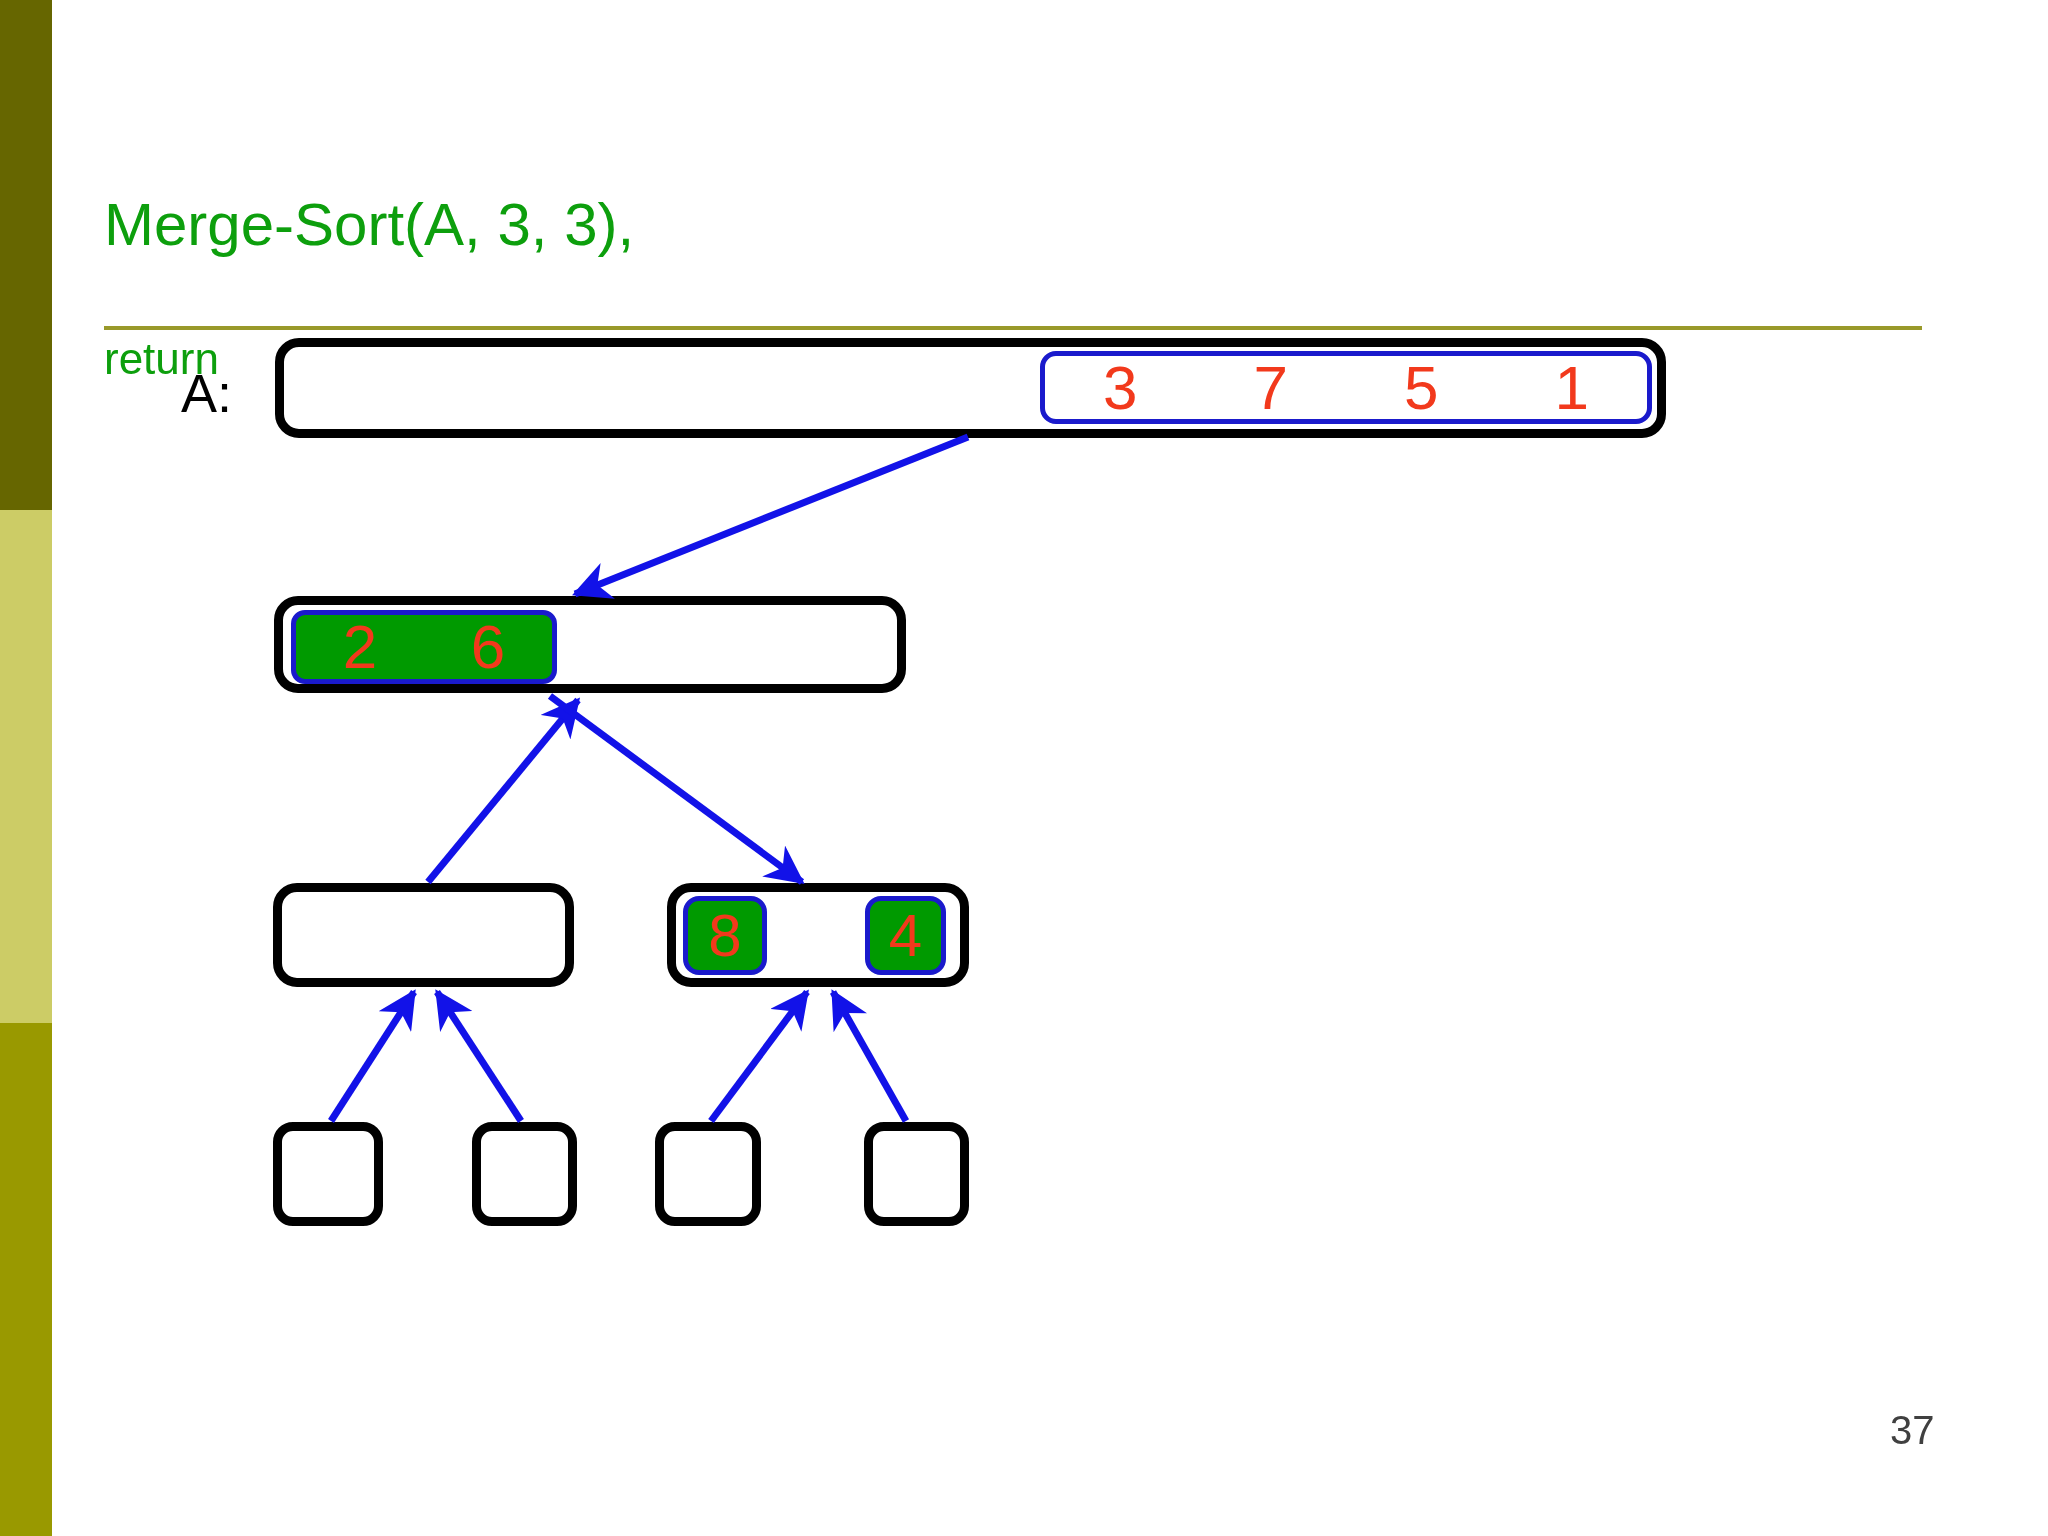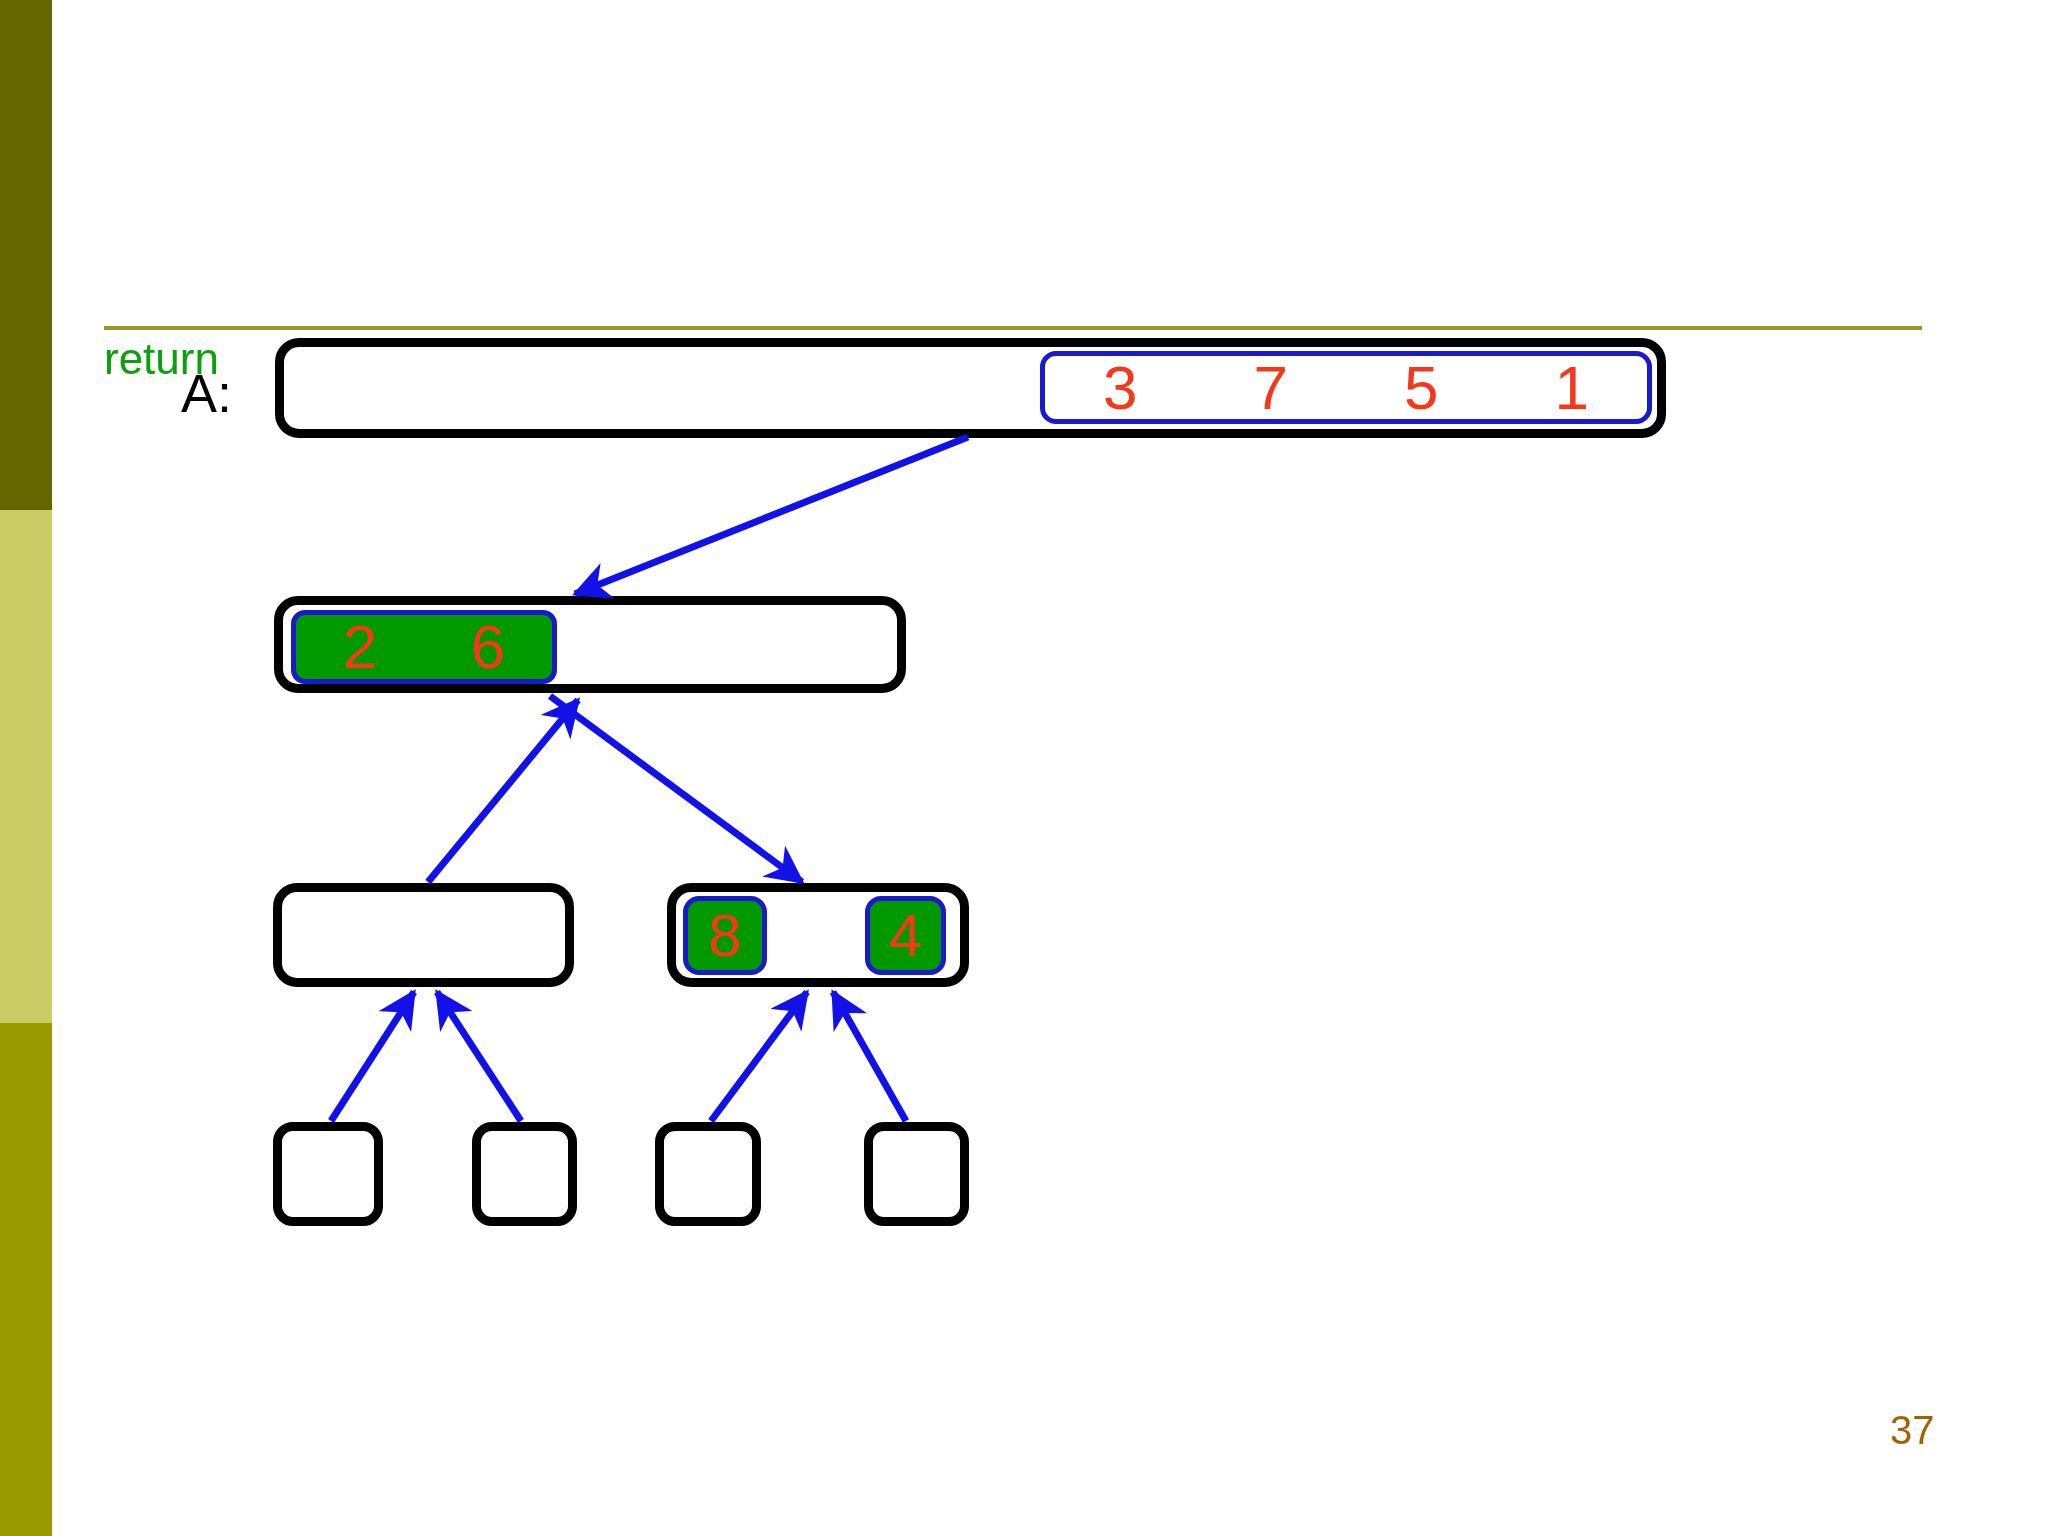--- a/index.html
+++ b/index.html
@@ -15,21 +15,21 @@
 
   .title{
     position:absolute;left:112px;top:68px;font-size:76px;color:#99992a;
     white-space:nowrap;letter-spacing:1px;
   }
   .ann1{position:absolute;left:104px;top:190px;font-size:60px;color:#0d9f0d;white-space:nowrap;}
   .ann2{position:absolute;left:104px;top:334px;font-size:44px;color:#0d9f0d;white-space:nowrap;z-index:3;text-align:center;}
   .rule{position:absolute;left:104px;top:326px;width:1818px;height:4px;background:#99992a;}
   .a-label{position:absolute;left:181px;top:362px;font-size:54px;color:#000;z-index:2;}
 
-  .pagenum{position:absolute;left:1890px;top:1408px;font-size:40px;color:#a16207;}
+  .pagenum{position:absolute;left:1890px;top:1408px;font-size:40px;color:#404040;}
 
   
   .nbox{
     position:absolute;box-sizing:border-box;border:9px solid #000;border-radius:24px;
     background:#ffffff;z-index:1;
   }
   .box-root{left:275px;top:338px;width:1391px;height:100px;}
   .box-l2{left:274px;top:596px;width:632px;height:97px;}
   .box-l3-left{left:273px;top:883px;width:301px;height:104px;}
   .box-l3-right{left:667px;top:883px;width:302px;height:104px;}
@@ -64,20 +64,21 @@
 
 <div class="stage">
 
   <div class="sidebar">
     <div class="band-top"></div>
     <div class="band-mid"></div>
     <div class="band-bot"></div>
   </div>
 
 
+  <div class="ann1">Merge-Sort(A, 3, 3),</div>
   <div class="rule"></div>
   <div class="ann2">return</div>
   <div class="a-label">A:</div>
 
   <div class="nbox box-root">
     <div class="cells root-cells">
       <div class="cell">3</div>
       <div class="cell">7</div>
       <div class="cell">5</div>
       <div class="cell">1</div>

